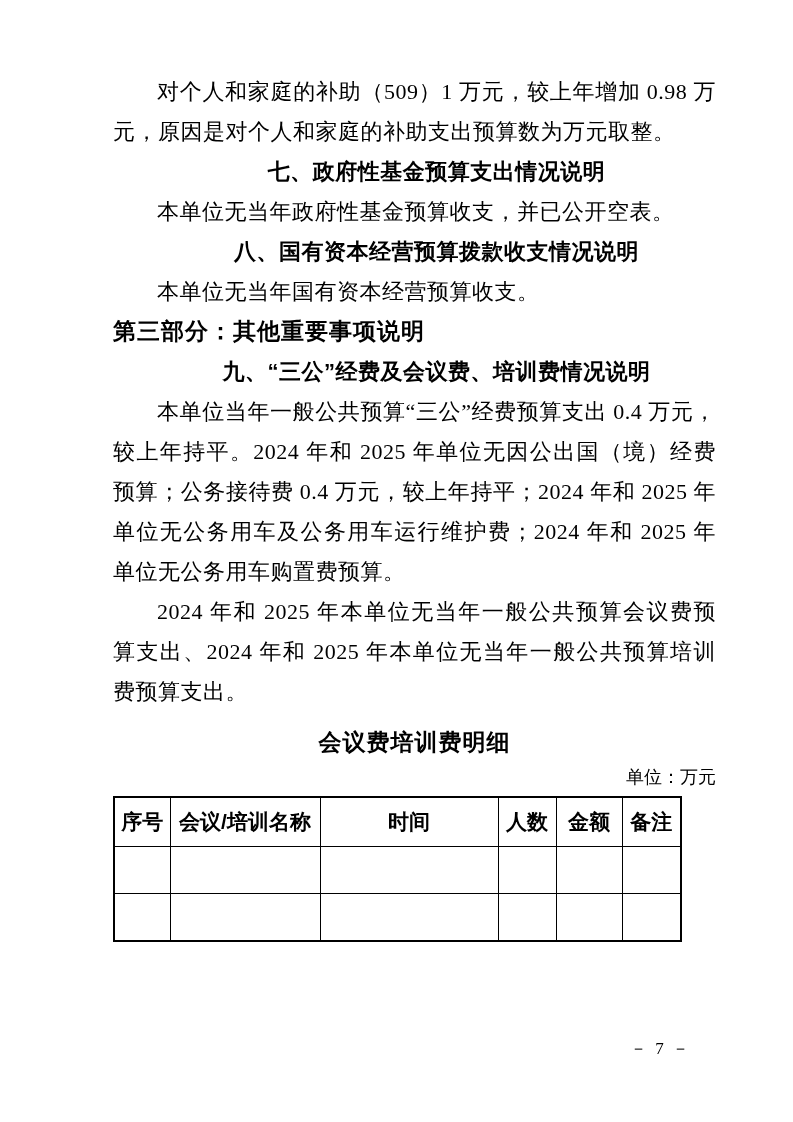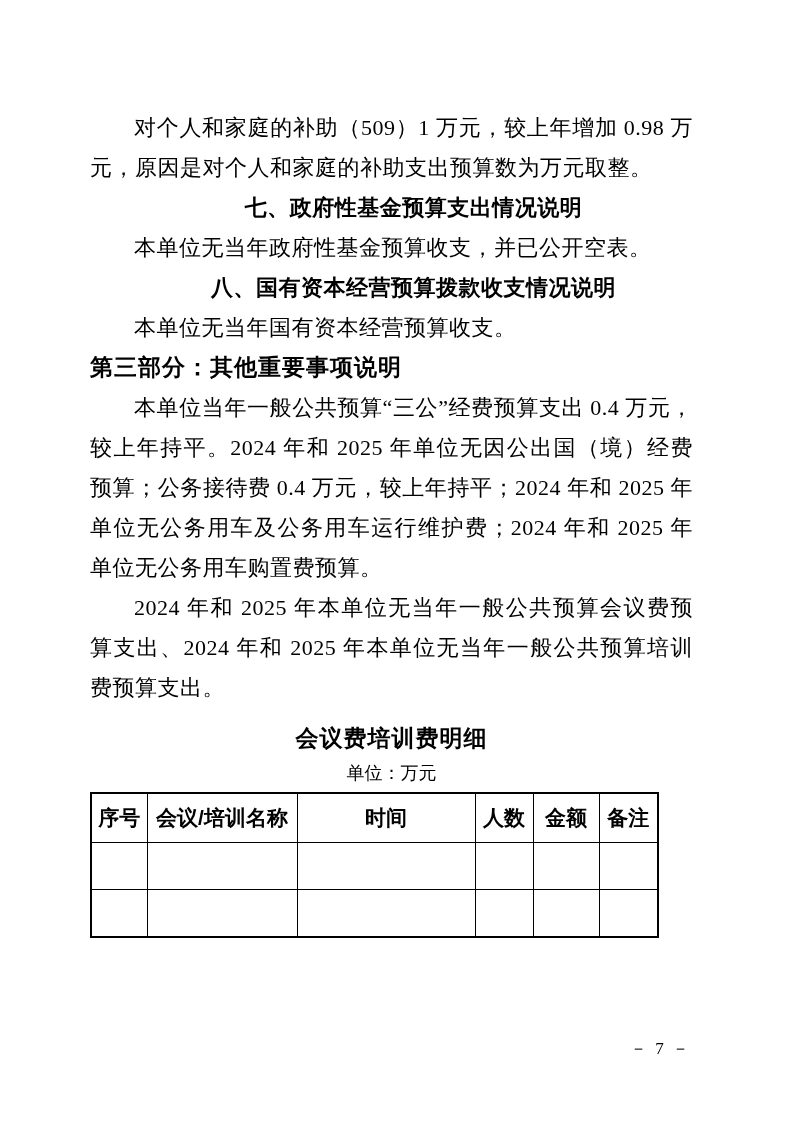--- a/index.html
+++ b/index.html
@@ -10,24 +10,24 @@
     width: 793px;
     height: 1122px;
     background: #ffffff;
     color: #000000;
     position: relative;
     overflow: hidden;
     font-family: "Liberation Serif", serif;
   }
   .page-content {
     position: absolute;
-    left: 90px;
+    left: 113px;
     top: 0;
     width: 603px;
-    padding-top: 108px;
+    padding-top: 72px;
   }
   p.body-para {
     margin: 0;
     font-size: 22px;
     line-height: 40px;
     text-align: justify;
     text-indent: 2em;
     font-family: "Liberation Serif", serif;
     letter-spacing: 0.5px;
   }
@@ -56,21 +56,21 @@
     line-height: 44px;
     font-weight: bold;
     text-align: center;
     font-family: Liberation Sans, sans-serif;
     letter-spacing: 1px;
   }
   .unit-label {
     margin: 0;
     font-size: 18px;
     line-height: 26px;
-    text-align: center;
+    text-align: right;
     font-family: "Liberation Serif", serif;
   }
   table.detail-table {
     margin-top: 6px;
     border-collapse: collapse;
     table-layout: fixed;
     width: 567px;
     border: 2px solid #000000;
   }
   table.detail-table th,
@@ -113,20 +113,21 @@
   <h2 class="section-heading">七、政府性基金预算支出情况说明</h2>
 
   <p class="body-para">本单位无当年政府性基金预算收支，并已公开空表。</p>
 
   <h2 class="section-heading">八、国有资本经营预算拨款收支情况说明</h2>
 
   <p class="body-para">本单位无当年国有资本经营预算收支。</p>
 
   <h1 class="part-title">第三部分：其他重要事项说明</h1>
 
+  <h2 class="section-heading">九、“三公”经费及会议费、培训费情况说明</h2>
 
   <p class="body-para">本单位当年一般公共预算“三公”经费预算支出 0.4 万元，较上年持平。2024 年和 2025 年单位无因公出国（境）经费预算；公务接待费 0.4 万元，较上年持平；2024 年和 2025 年单位无公务用车及公务用车运行维护费；2024 年和 2025 年单位无公务用车购置费预算。</p>
 
   <p class="body-para">2024 年和 2025 年本单位无当年一般公共预算会议费预算支出、2024 年和 2025 年本单位无当年一般公共预算培训费预算支出。</p>
 
   <h3 class="table-title">会议费培训费明细</h3>
 
   <div class="unit-label">单位：万元</div>
 
   <table class="detail-table">

